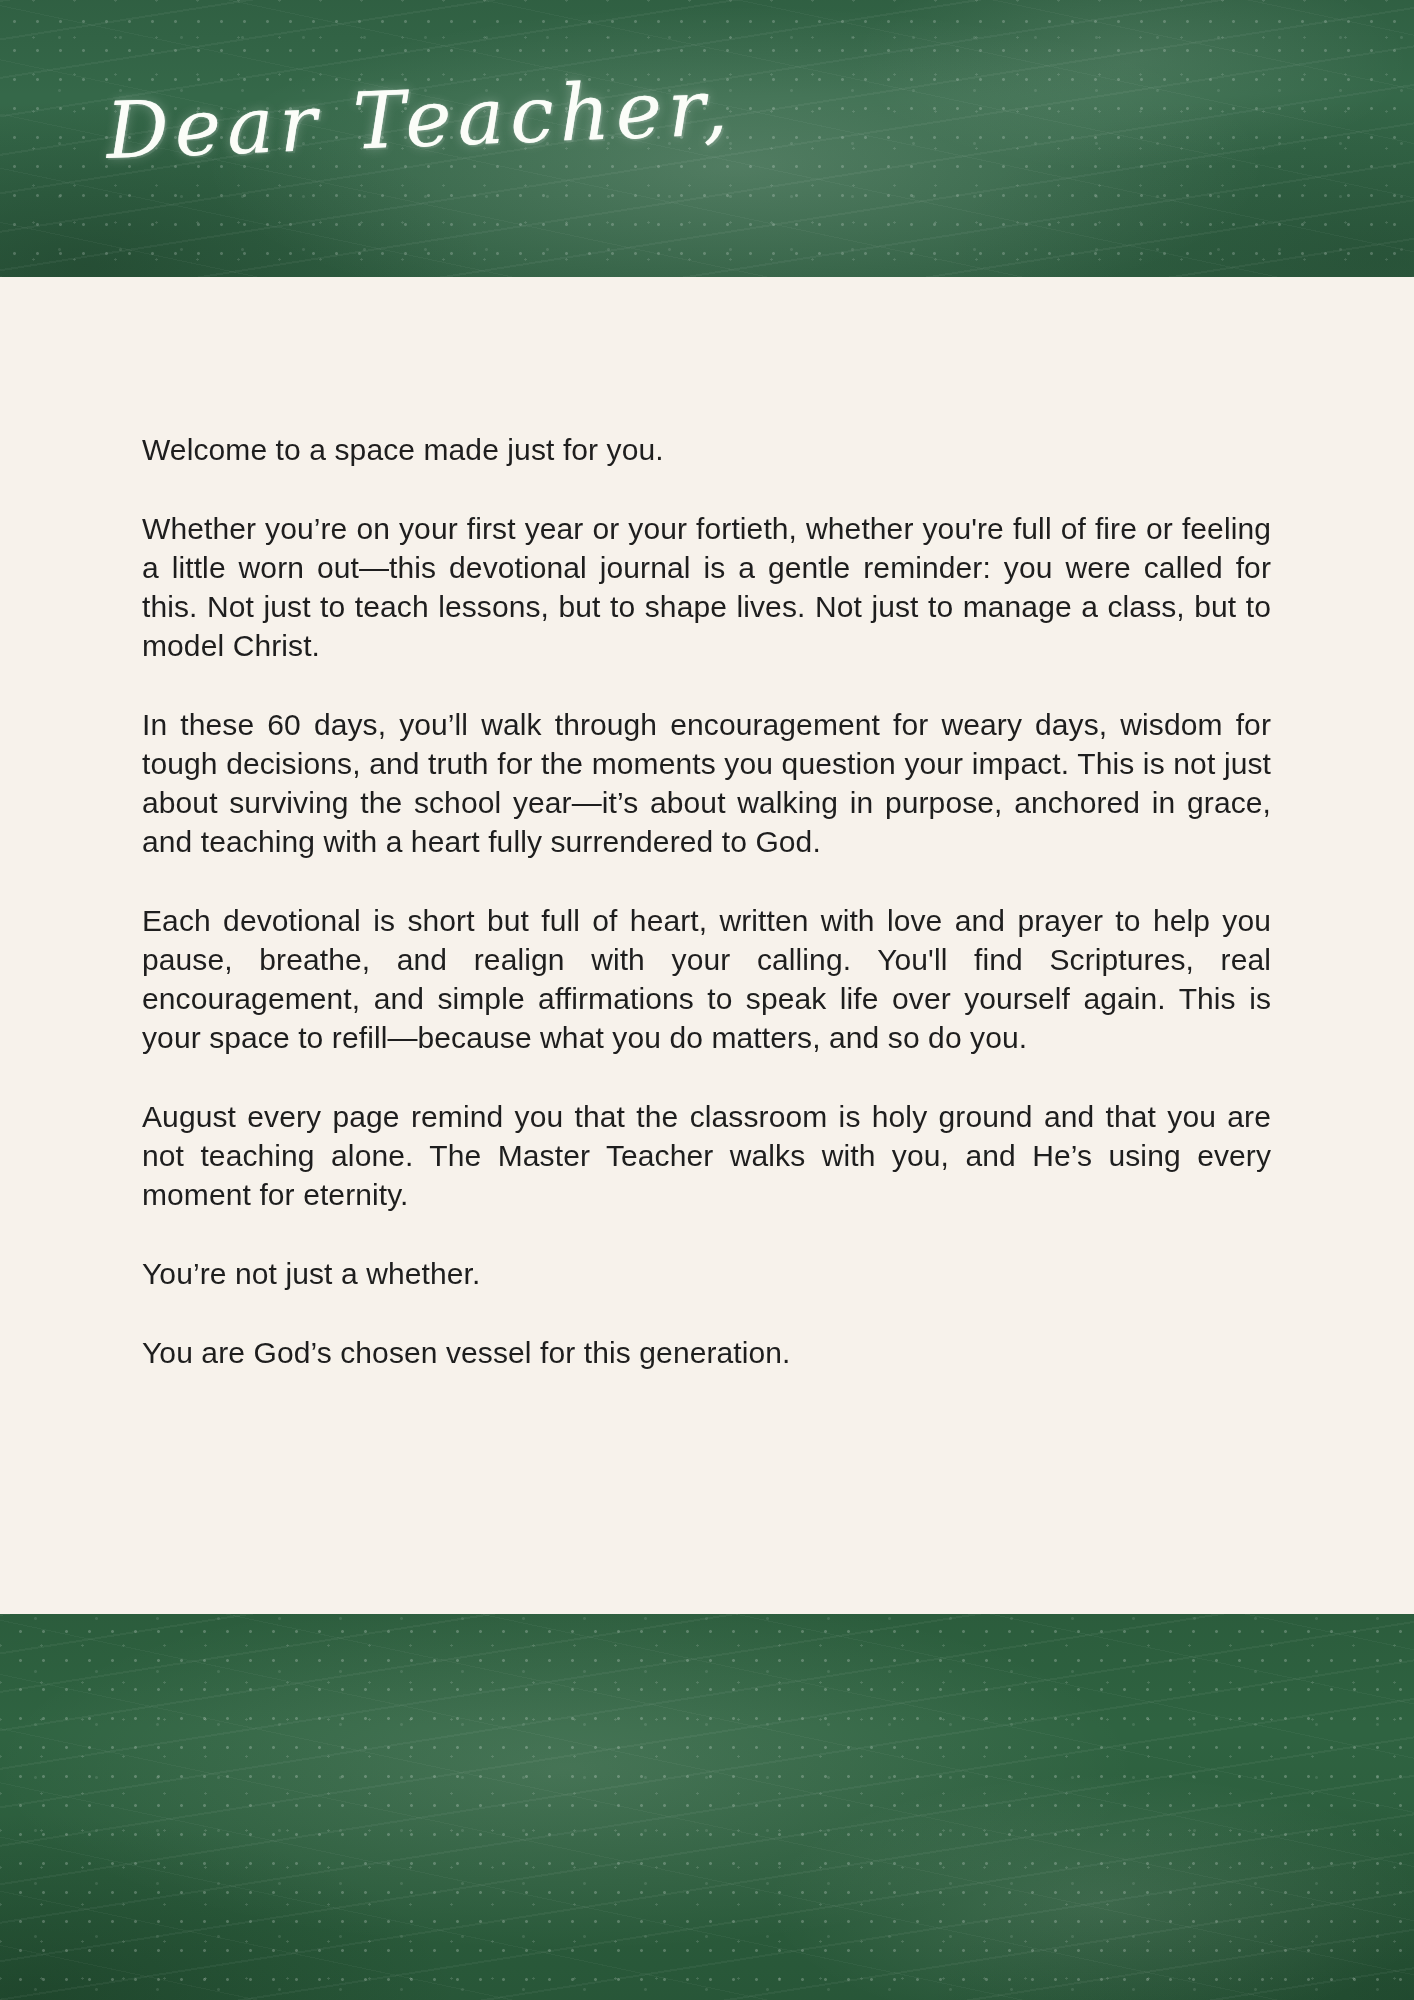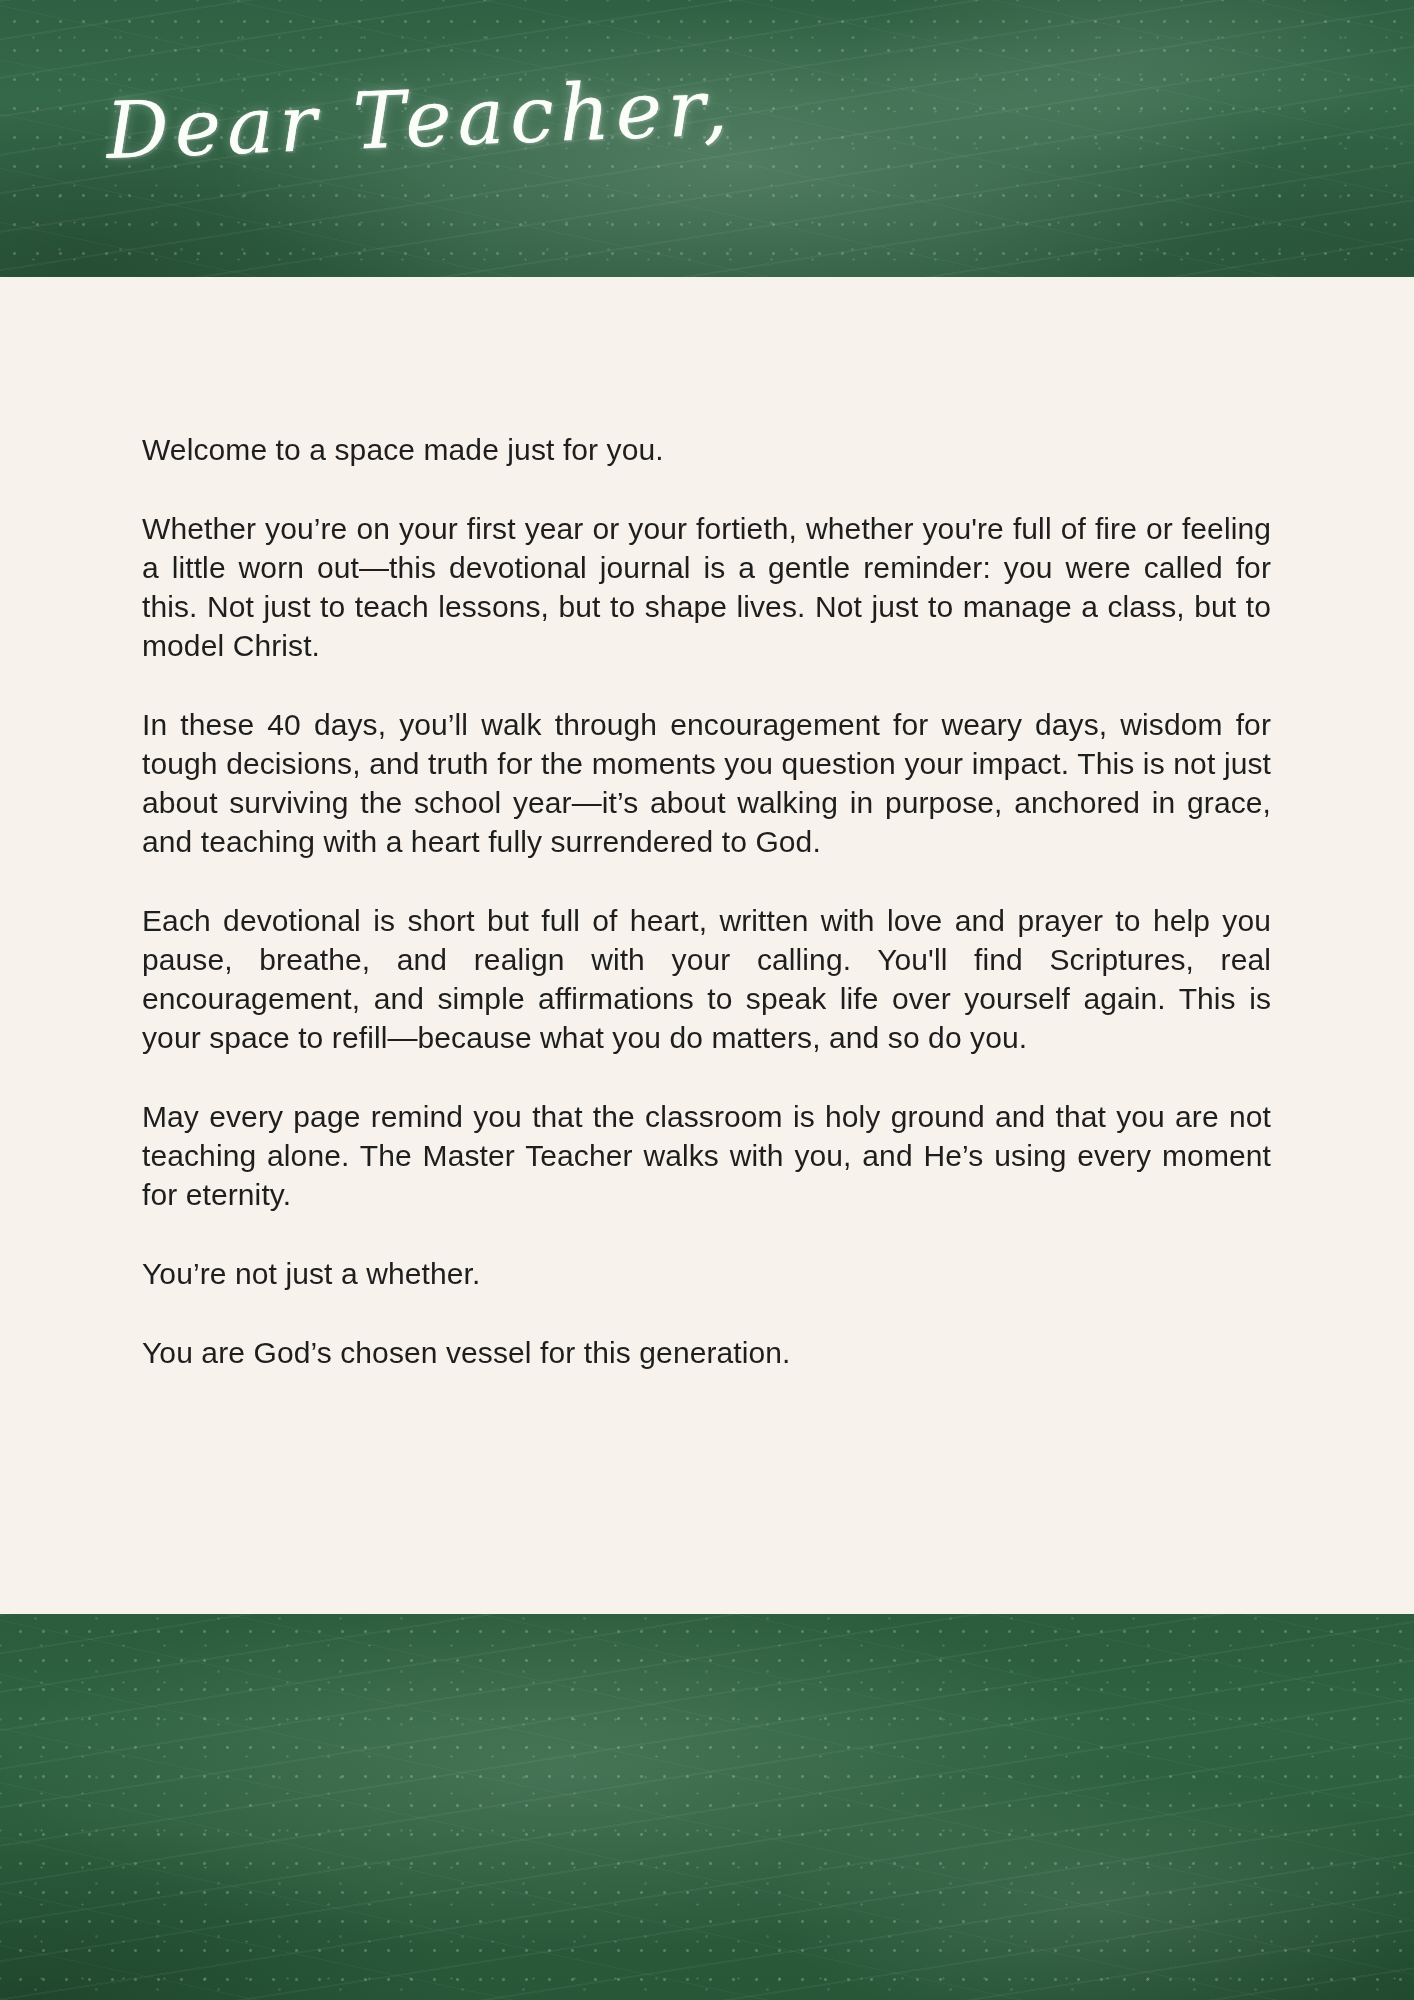--- a/index.html
+++ b/index.html
@@ -107,23 +107,23 @@
 <div class="page">
 
   <header class="chalkboard chalkboard-top">
     <div class="chalk-streaks"></div>
     <h1 class="greeting">Dear Teacher,</h1>
   </header>
 
   <main class="letter">
     <p>Welcome to a space made just for you.</p>
     <p>Whether you’re on your first year or your fortieth, whether you're full of fire or feeling a little worn out—this devotional journal is a gentle reminder: you were called for this. Not just to teach lessons, but to shape lives. Not just to manage a class, but to model Christ.</p>
-    <p>In these 40 days, you’ll walk through encouragement for weary days, wisdom for tough decisions, and truth for the moments you question your impact. This is not just about surviving the school year—it’s about walking in purpose, anchored in grace, and teaching with a heart fully surrendered to God.</p>
+    <p>In these 60 days, you’ll walk through encouragement for weary days, wisdom for tough decisions, and truth for the moments you question your impact. This is not just about surviving the school year—it’s about walking in purpose, anchored in grace, and teaching with a heart fully surrendered to God.</p>
     <p>Each devotional is short but full of heart, written with love and prayer to help you pause, breathe, and realign with your calling. You'll find Scriptures, real encouragement, and simple affirmations to speak life over yourself again. This is your space to refill—because what you do matters, and so do you.</p>
-    <p>May every page remind you that the classroom is holy ground and that you are not teaching alone. The Master Teacher walks with you, and He’s using every moment for eternity.</p>
+    <p>August every page remind you that the classroom is holy ground and that you are not teaching alone. The Master Teacher walks with you, and He’s using every moment for eternity.</p>
     <p>You’re not just a whether.</p>
     <p>You are God’s chosen vessel for this generation.</p>
   </main>
 
   <footer class="chalkboard chalkboard-bottom">
     <div class="chalk-streaks"></div>
   </footer>
 
 </div>
 

